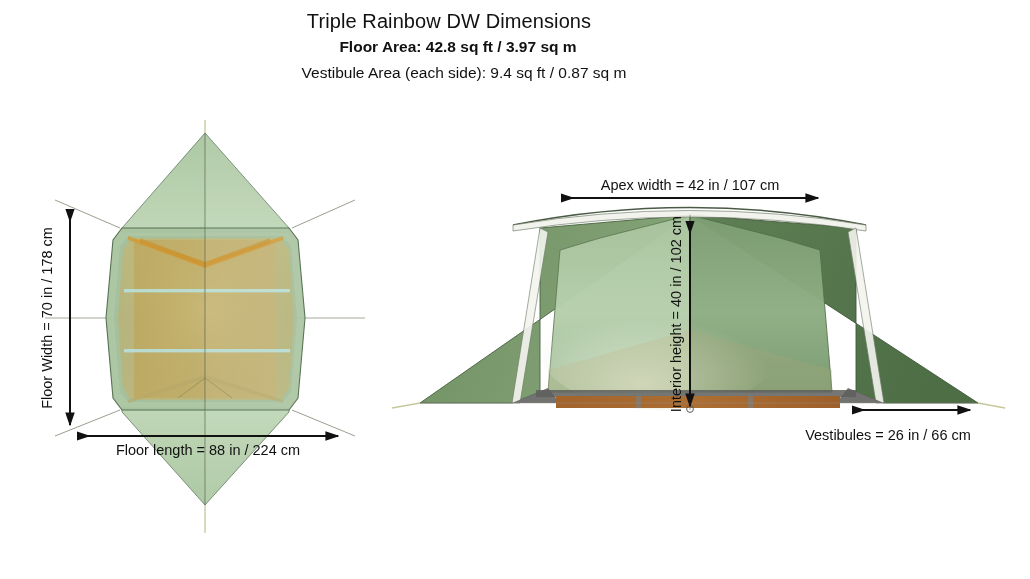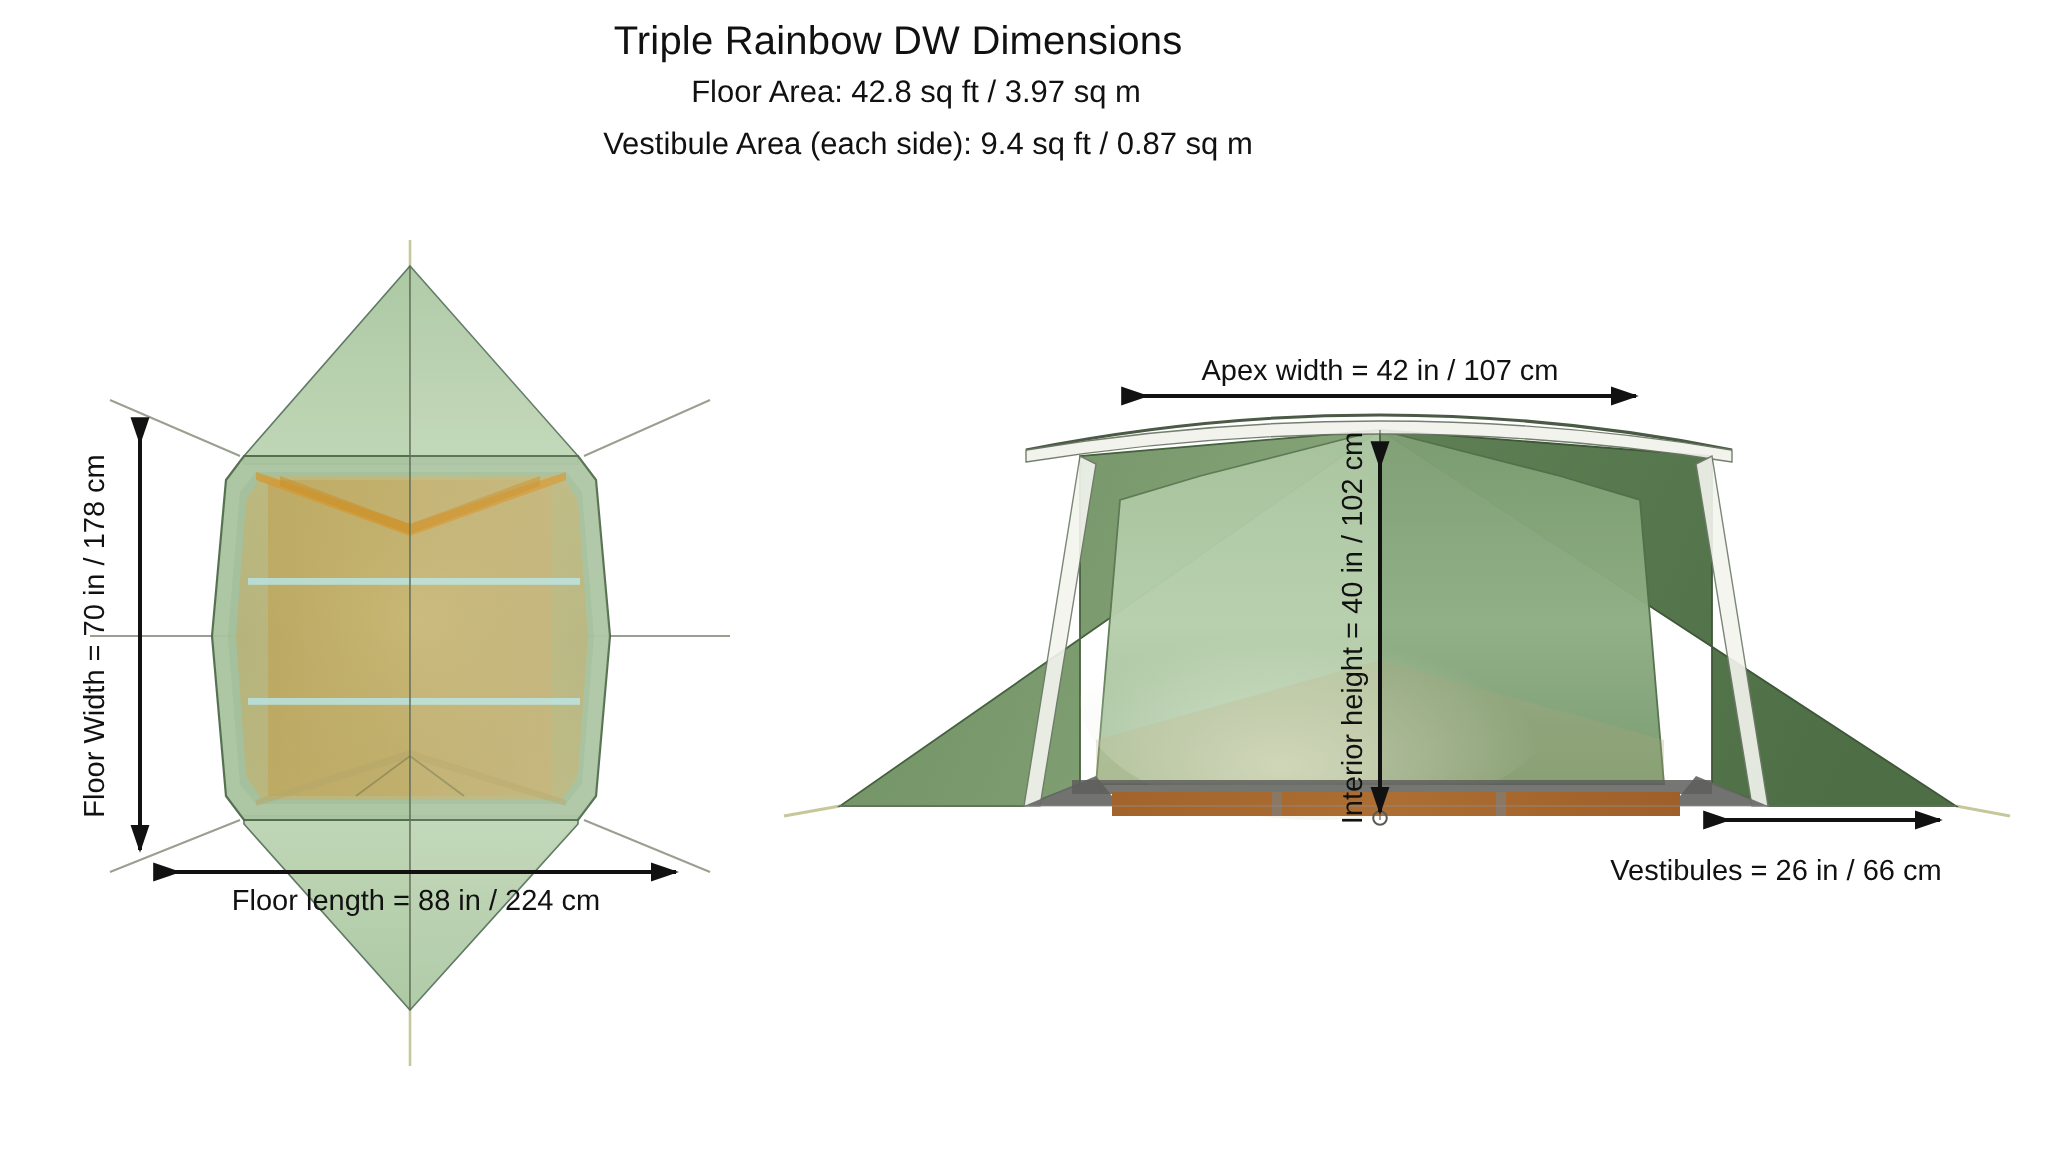--- a/index.html
+++ b/index.html
@@ -33,21 +33,21 @@
     font-size: 20px;
     line-height: 26px;
     color: #111111;
     letter-spacing: .1px;
   }
   .subtitle {
     font-size: 15.5px;
     line-height: 26px;
     color: #111111;
   }
-  .sub-indent-1 { padding-left: 18px; }
+  .sub-indent-1 { padding-left: 18px; font-weight: bold; }
   .sub-indent-2 { padding-left: 30px; }
 
   svg.diagram {
     position: absolute;
     left: 0;
     top: 0;
     width: 1030px;
     height: 579px;
   }
   text {

